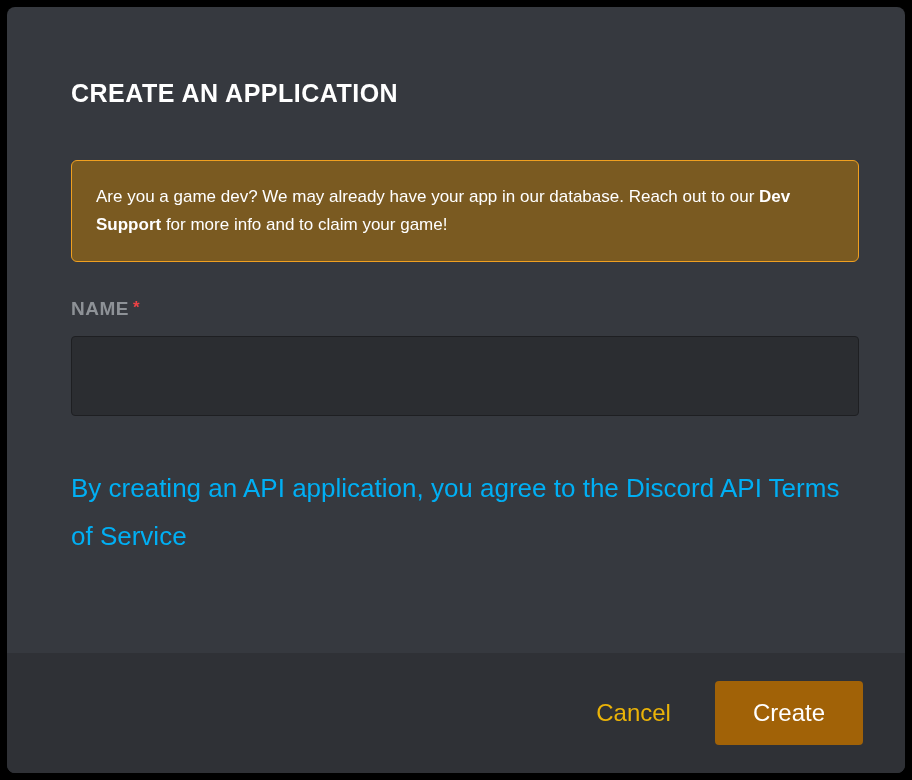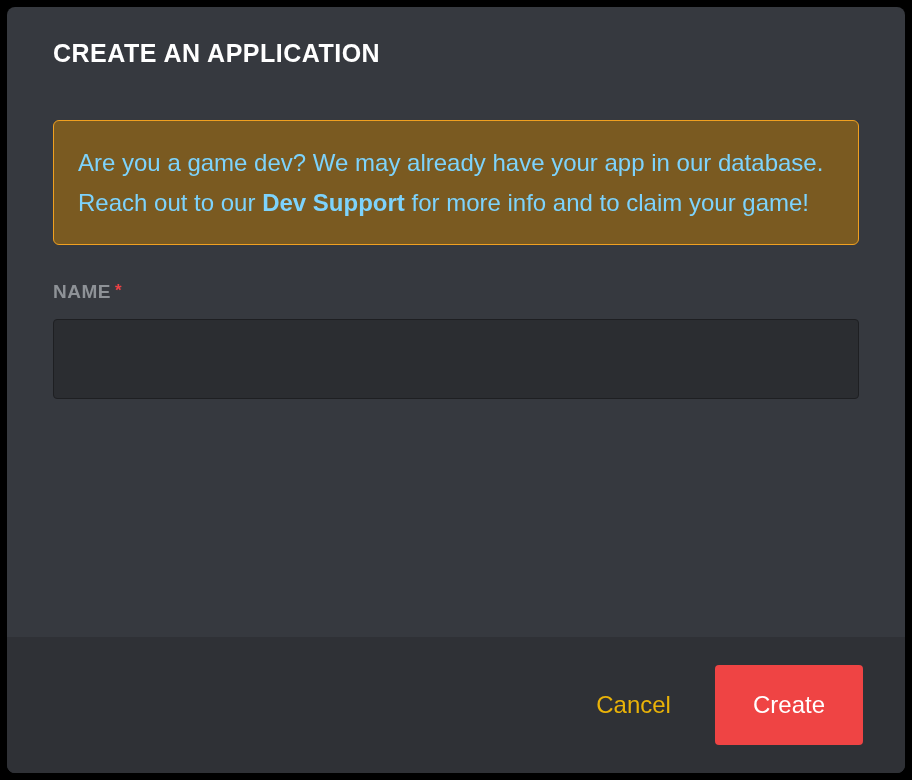--- a/index.html
+++ b/index.html
@@ -23,43 +23,44 @@
       border-radius: 8px;
       width: 898px;
       height: 766px;
       display: flex;
       flex-direction: column;
       overflow: hidden;
     }
     
     .modal-content {
       flex: 1;
-      padding: 32px 46px 20px 46px;
+      padding: 32px 46px 20px 64px;
+      margin-top: 40px;
     }
     
     .modal-title {
       color: #ffffff;
       font-size: 25px;
       font-weight: 700;
       letter-spacing: 0.5px;
       text-transform: uppercase;
       margin-bottom: 52px;
     }
     
     .notice-box {
       background: #7a5a21;
       border: 1px solid #f0a020;
       border-radius: 6px;
       padding: 22px 24px;
       margin-bottom: 36px;
     }
     
     .notice-text {
-      color: #7dd3fc;
-      font-size: 24px;
+      color: #ffffff;
+      font-size: 17px;
       line-height: 1.65;
       font-weight: 400;
     }
     
     .notice-text strong {
       font-weight: 700;
     }
     
     .field-label {
       color: #8e9297;
@@ -112,28 +113,28 @@
       background: transparent;
       border: none;
       color: #eab308;
       font-size: 24px;
       font-weight: 400;
       cursor: pointer;
       padding: 14px 20px;
     }
     
     .btn-create {
-      background: #ef4444;
+      background: #a16207;
       border: none;
       border-radius: 4px;
       color: #ffffff;
       font-size: 24px;
       font-weight: 400;
       cursor: pointer;
-      padding: 26px 38px;
+      padding: 18px 38px;
     }
   </style>
 </head>
 <body>
 
 <div class="modal">
   <div class="modal-content">
     
     <h1 class="modal-title">Create an Application</h1>
     
@@ -143,20 +144,21 @@
       </p>
     </div>
     
     <div class="field-label">
       <span>Name</span>
       <span class="required-asterisk">*</span>
     </div>
     
     <input type="text" class="text-input" value="" style="">
     
+    <a href="#" class="terms-link">By creating an API application, you agree to the Discord API Terms of Service</a>
     
   </div>
 
   <div class="modal-footer">
     <button class="btn-cancel">Cancel</button>
     <button class="btn-create">Create</button>
   </div>
 </div>
 
 </body></html>

